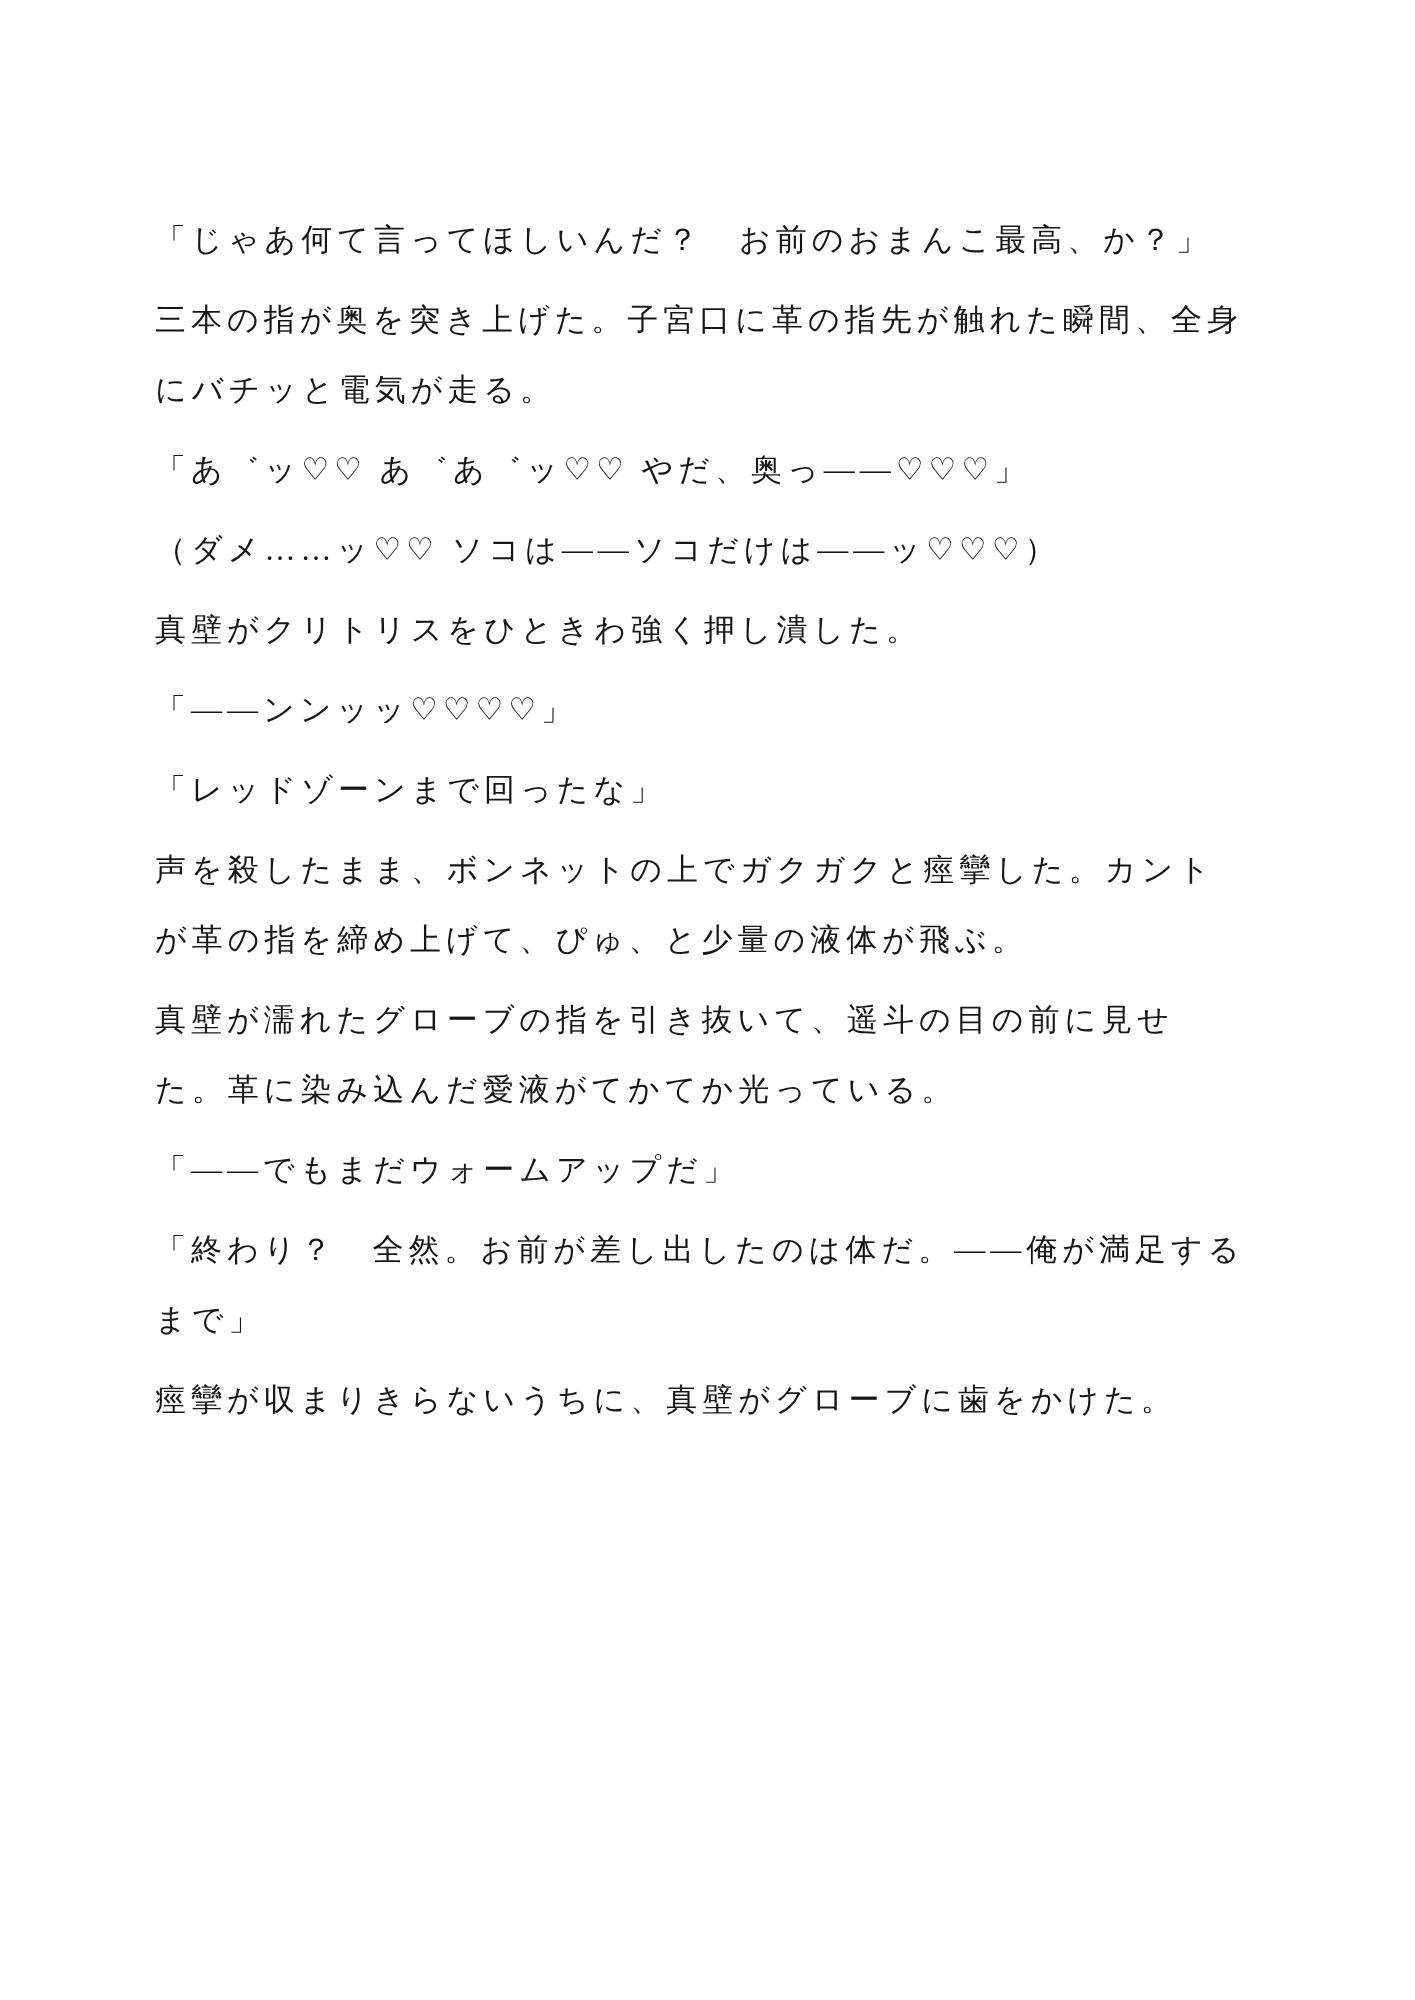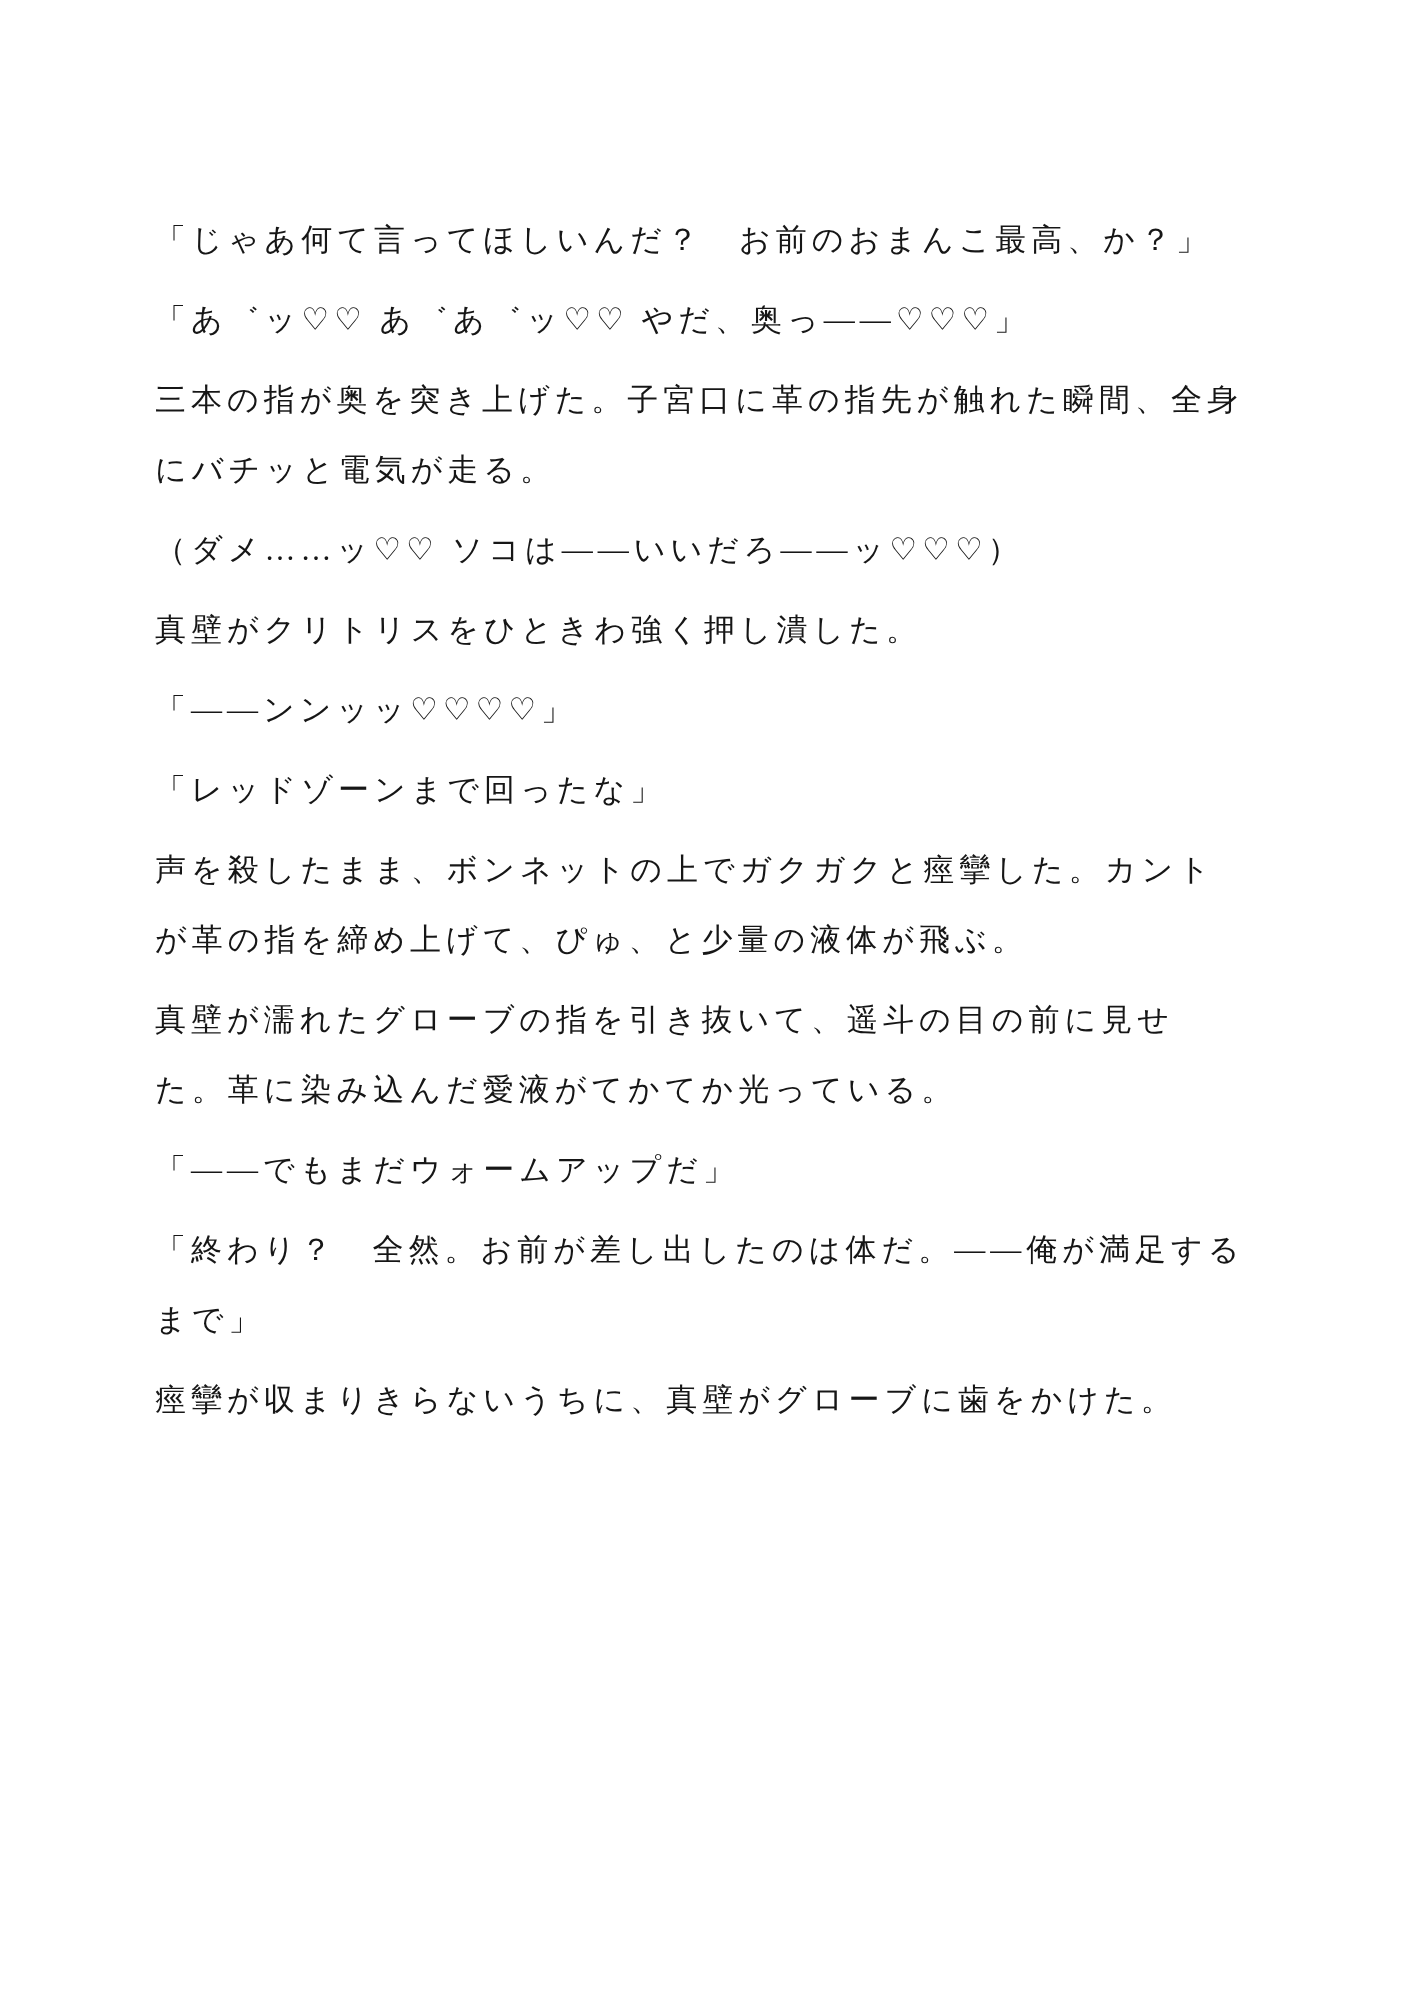--- a/index.html
+++ b/index.html
@@ -33,23 +33,23 @@
     word-break: normal;
     line-break: auto;
   }
 </style>
 </head>
 <body>
 
 <div class="page">
   <div class="text-block">
     <p>「じゃあ何て言ってほしいんだ？　お前のおまんこ最高、か？」</p>
+    <p>三本の指が奥を突き上げた。子宮口に革の指先が触れた瞬間、全身にバチッと電気が走る。</p>
     <p>「あ゛ッ♡♡ あ゛あ゛ッ♡♡ やだ、奥っ——♡♡♡」</p>
-    <p>三本の指が奥を突き上げた。子宮口に革の指先が触れた瞬間、全身にバチッと電気が走る。</p>
-    <p>（ダメ……ッ♡♡ ソコは——いいだろ——ッ♡♡♡）</p>
+    <p>（ダメ……ッ♡♡ ソコは——ソコだけは——ッ♡♡♡）</p>
     <p>真壁がクリトリスをひときわ強く押し潰した。</p>
     <p>「——ンンッッ♡♡♡♡」</p>
     <p>「レッドゾーンまで回ったな」</p>
     <p>声を殺したまま、ボンネットの上でガクガクと痙攣した。カントが革の指を締め上げて、ぴゅ、と少量の液体が飛ぶ。</p>
     <p>真壁が濡れたグローブの指を引き抜いて、遥斗の目の前に見せた。革に染み込んだ愛液がてかてか光っている。</p>
     <p>「——でもまだウォームアップだ」</p>
     <p>「終わり？　全然。お前が差し出したのは体だ。——俺が満足するまで」</p>
     <p>痙攣が収まりきらないうちに、真壁がグローブに歯をかけた。</p>
   </div>
 </div>

